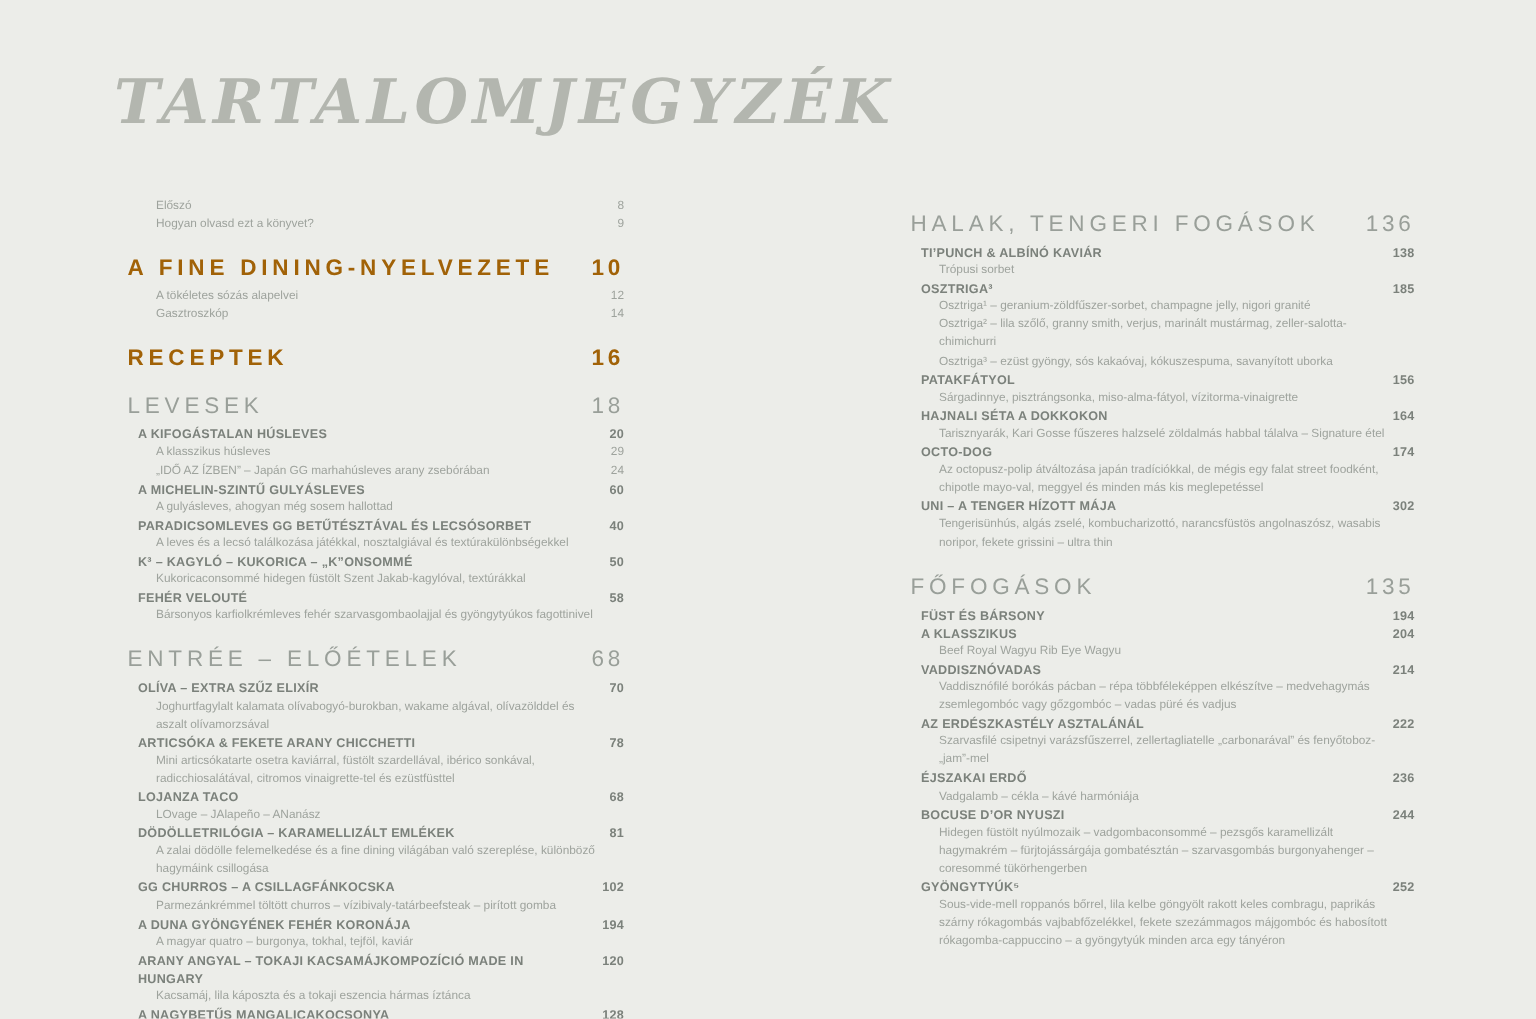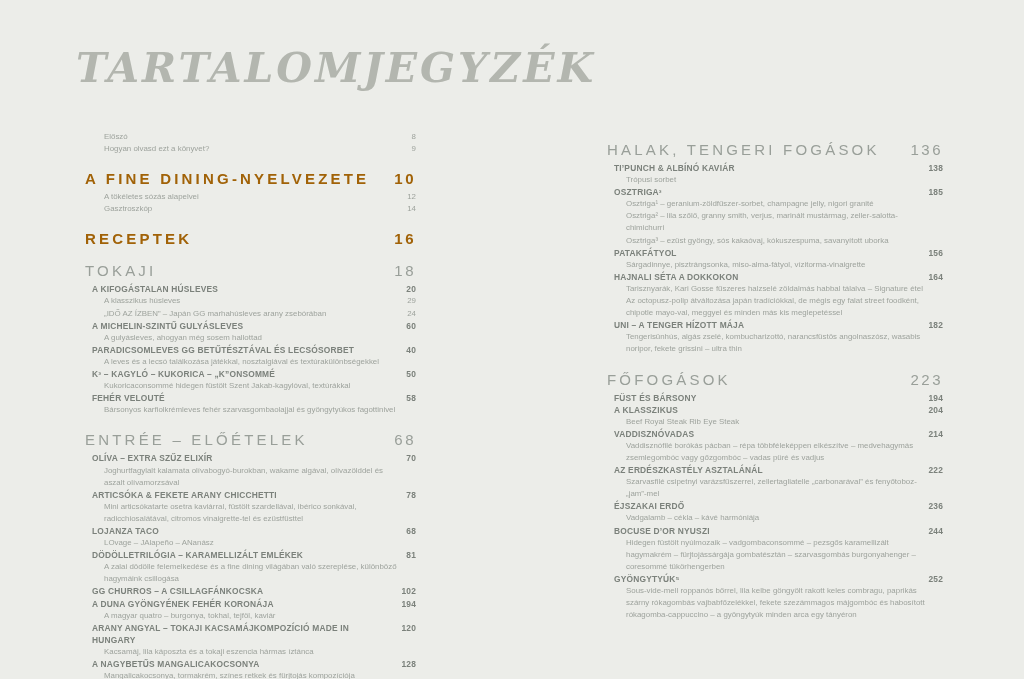--- a/index.html
+++ b/index.html
@@ -61,21 +61,21 @@
     </div>
     <div class="row item">
       <span class="label">Gasztroszkóp</span>
       <span class="page">14</span>
     </div>
     <div class="row header strong">
       <span class="label">RECEPTEK</span>
       <span class="page">16</span>
     </div>
     <div class="row header light">
-      <span class="label">TOKAJI</span>
+      <span class="label">LEVESEK</span>
       <span class="page">18</span>
     </div>
     <div class="row entry">
       <span class="label">A KIFOGÁSTALAN HÚSLEVES</span>
       <span class="page">20</span>
     </div>
     <div class="row sub">
       <span class="label">A klasszikus húsleves</span>
       <span class="page">29</span>
     </div>
@@ -147,20 +147,24 @@
       <span class="label">DÖDÖLLETRILÓGIA – KARAMELLIZÁLT EMLÉKEK</span>
       <span class="page">81</span>
     </div>
     <div class="row sub">
       <span class="label">A zalai dödölle felemelkedése és a fine dining világában való szereplése, különböző hagymáink csillogása</span>
       <span class="page"></span>
     </div>
     <div class="row entry">
       <span class="label">GG CHURROS – A CSILLAGFÁNKOCSKA</span>
       <span class="page">102</span>
+    </div>
+    <div class="row sub">
+      <span class="label">Parmezánkrémmel töltött churros – vízibivaly-tatárbeefsteak – pirított gomba</span>
+      <span class="page"></span>
     </div>
     <div class="row entry">
       <span class="label">A DUNA GYÖNGYÉNEK FEHÉR KORONÁJA</span>
       <span class="page">194</span>
     </div>
     <div class="row sub">
       <span class="label">A magyar quatro – burgonya, tokhal, tejföl, kaviár</span>
       <span class="page"></span>
     </div>
     <div class="row entry">
@@ -218,46 +222,50 @@
       <span class="page"></span>
     </div>
     <div class="row entry">
       <span class="label">HAJNALI SÉTA A DOKKOKON</span>
       <span class="page">164</span>
     </div>
     <div class="row sub">
       <span class="label">Tarisznyarák, Kari Gosse fűszeres halzselé zöldalmás habbal tálalva – Signature étel</span>
       <span class="page"></span>
     </div>
+    <div class="row entry">
+      <span class="label">OCTO-DOG</span>
+      <span class="page">174</span>
+    </div>
     <div class="row sub">
       <span class="label">Az octopusz-polip átváltozása japán tradíciókkal, de mégis egy falat street foodként, chipotle mayo-val, meggyel és minden más kis meglepetéssel</span>
       <span class="page"></span>
     </div>
     <div class="row entry">
       <span class="label">UNI – A TENGER HÍZOTT MÁJA</span>
-      <span class="page">182</span>
+      <span class="page">302</span>
     </div>
     <div class="row sub">
       <span class="label">Tengerisünhús, algás zselé, kombucharizottó, narancsfüstös angolnaszósz, wasabis noripor, fekete grissini – ultra thin</span>
       <span class="page"></span>
     </div>
     <div class="row header light">
       <span class="label">FŐFOGÁSOK</span>
-      <span class="page">223</span>
+      <span class="page">135</span>
     </div>
     <div class="row entry">
       <span class="label">FÜST ÉS BÁRSONY</span>
       <span class="page">194</span>
     </div>
     <div class="row entry">
       <span class="label">A KLASSZIKUS</span>
       <span class="page">204</span>
     </div>
     <div class="row sub">
-      <span class="label">Beef Royal Steak Rib Eye Steak</span>
+      <span class="label">Beef Royal Wagyu Rib Eye Wagyu</span>
       <span class="page"></span>
     </div>
     <div class="row entry">
       <span class="label">VADDISZNÓVADAS</span>
       <span class="page">214</span>
     </div>
     <div class="row sub">
       <span class="label">Vaddisznófilé borókás pácban – répa többféleképpen elkészítve – medvehagymás zsemlegombóc vagy gőzgombóc – vadas püré és vadjus</span>
       <span class="page"></span>
     </div>

